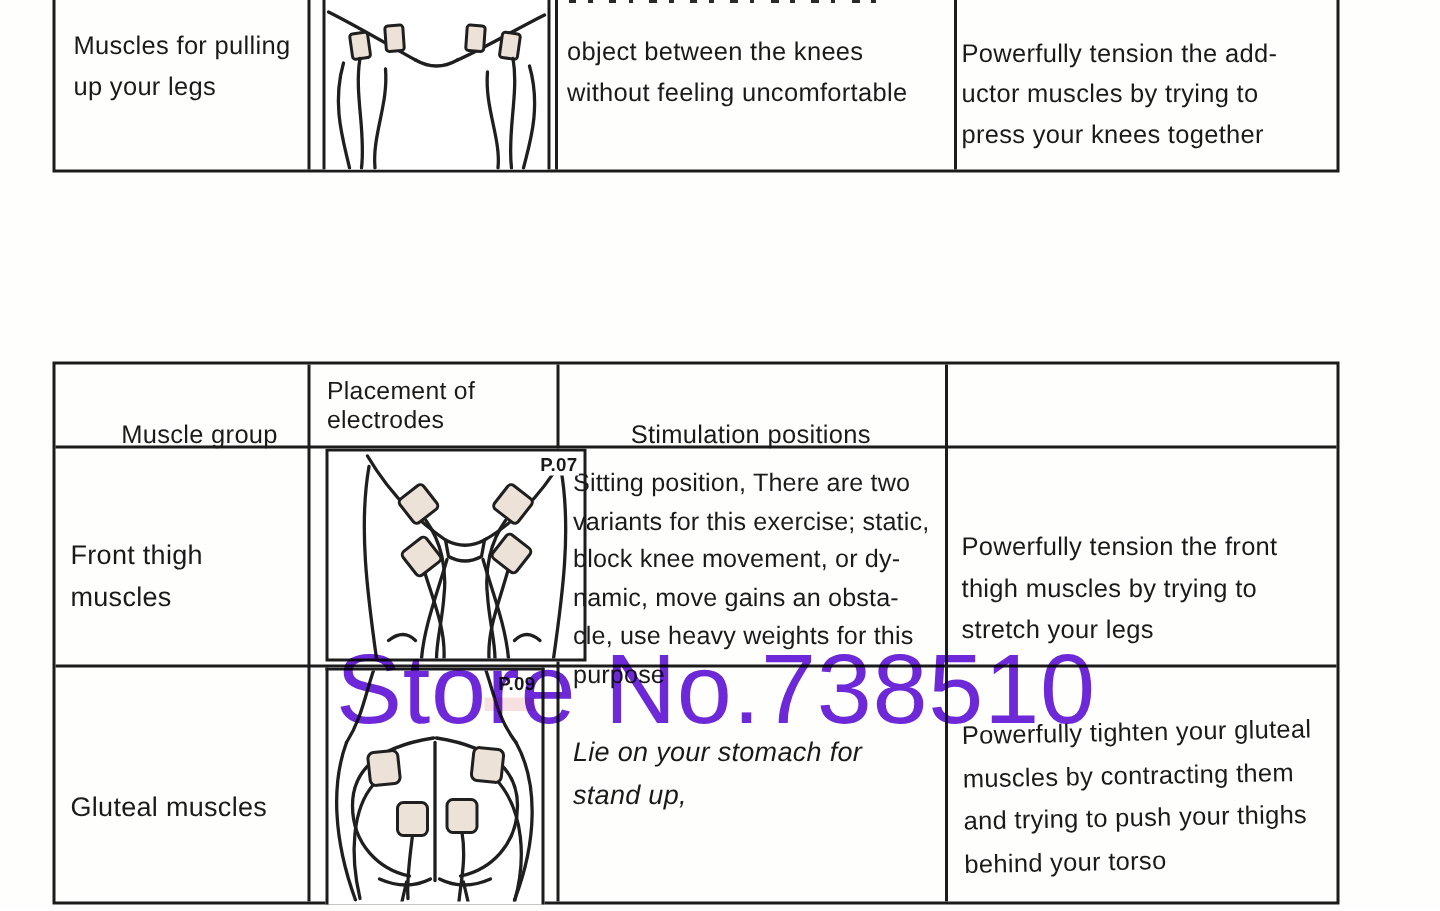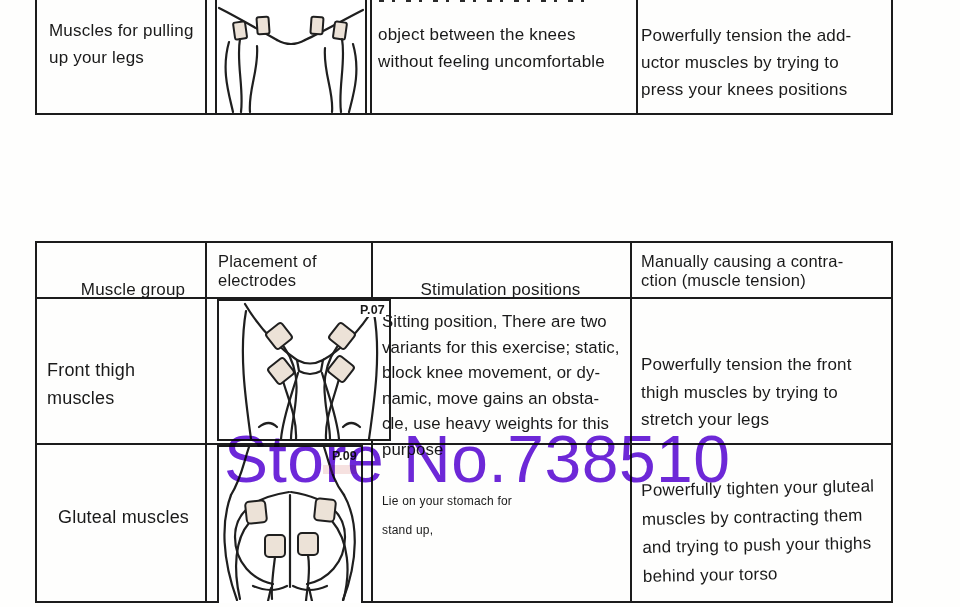--- a/index.html
+++ b/index.html
@@ -67,36 +67,34 @@
         <path d="M125,69 C129,92 121,118 124,142"></path>
       </svg>
     </div>
 
     <div class="cutline" style="left:342px; top:29px; width:208px;"></div>
     <div class="celltext body-txt" style="left:341px; top:35px; width:256px;">object between the knees
 without feeling uncomfortable</div>
 
     <div class="celltext body-txt" style="left:604px; top:36px; width:252px;">Powerfully tension the add-
 uctor muscles by trying to
-press your knees positions</div>
+press your knees together</div>
   </div>
 
   <div class="tbl" style="left:35px; top:241px; width:858px; height:362px;">
     <div class="vline" style="left:168px;"></div>
     <div class="vline" style="left:334px;"></div>
     <div class="vline" style="left:593px;"></div>
     <div class="hline" style="top:54px;"></div>
     <div class="hline" style="top:200px;"></div>
 
     <div class="celltext body-txt" style="left:12px; top:17px; width:168px; text-align:center;">Muscle group</div>
     <div class="celltext hdr-txt" style="left:181px; top:9px; width:150px;">Placement of
 electrodes</div>
     <div class="celltext body-txt" style="left:334px; top:17px; width:259px; text-align:center;">Stimulation positions</div>
-    <div class="celltext hdr-txt" style="left:604px; top:9px; width:250px;">Manually causing a contra-
-ction (muscle tension)</div>
 
     <div class="celltext" style="left:10px; top:113px; width:150px; font-size:18px; line-height:28px;">Front thigh
 muscles</div>
 
     <div class="illu illu-boxed" style="left:180px; top:56px; width:174px; height:142px;padding-left:20px;">
       <div class="plabel">P.07</div>
       <svg width="142" height="138" viewBox="0 0 142 138">
         <path d="M6,3 C22,30 42,48 58,59"></path>
         <path d="M136,5 C120,32 100,50 84,59"></path>
         <path d="M58,59 L60,70 Q71,76 82,70 L84,59 Q71,66 58,59"></path>
@@ -121,21 +119,21 @@
 variants for this exercise; static,
 block knee movement, or dy-
 namic, move gains an obsta-
 cle, use heavy weights for this
 purpose</div>
 
     <div class="celltext body-txt" style="left:604px; top:92px; width:250px; line-height:27.5px;">Powerfully tension the front
 thigh muscles by trying to
 stretch your legs</div>
 
-    <div class="celltext" style="left:10px; top:260px; width:158px; font-size:18px; line-height:28px;margin-left:11px;">Gluteal muscles</div>
+    <div class="celltext" style="left:10px; top:281px; width:158px; font-size:18px; line-height:28px;">Gluteal muscles</div>
 
     <div class="illu illu-boxed" style="left:180px; top:202px; width:146px; height:158px; border-bottom:none;">
       <div class="plabel">P.09</div>
       <div class="psmudge"></div>
       <svg width="142" height="154" viewBox="0 0 142 154">
         <path d="M30,0 C24,18 22,32 12,48"></path>
         <path d="M105,0 C111,18 113,32 125,48"></path>
         <path d="M12,48 C2,75 3,112 18,153"></path>
         <path d="M125,48 C140,75 139,114 124,153"></path>
         <path d="M70,45 C38,50 16,63 16,90 C16,116 34,133 54,137"></path>
@@ -149,21 +147,21 @@
         <path d="M113,74 C130,94 132,126 124,154"></path>
         <path d="M56,110 C54,126 52,140 53,152"></path>
         <path d="M89,108 C92,126 88,142 87,154"></path>
         <rect class="pad" x="27" y="54" width="20" height="22" rx="4" transform="rotate(-6 37 65)"></rect>
         <rect class="pad" x="96" y="52" width="20" height="22" rx="4" transform="rotate(6 106 63)"></rect>
         <rect class="pad" x="46" y="88" width="20" height="22" rx="4"></rect>
         <rect class="pad" x="79" y="86" width="20" height="22" rx="4"></rect>
       </svg>
     </div>
 
-    <div class="celltext" style="left:345px; top:244px; width:248px; font-size:12px; line-height:28.5px;">Lie on your stomach for
+    <div class="celltext" style="left:345px; top:244px; width:248px; font-size:18px; line-height:28.5px;font-style:italic;">Lie on your stomach for
 stand up,</div>
 
     <div class="celltext tilt" style="left:604px; top:234px; width:256px; font-size:17px; line-height:28.5px;">Powerfully tighten your gluteal
 muscles by contracting them
 and trying to push your thighs
 behind your torso</div>
   </div>
 
   <div class="watermark">Store No.738510</div>
 

